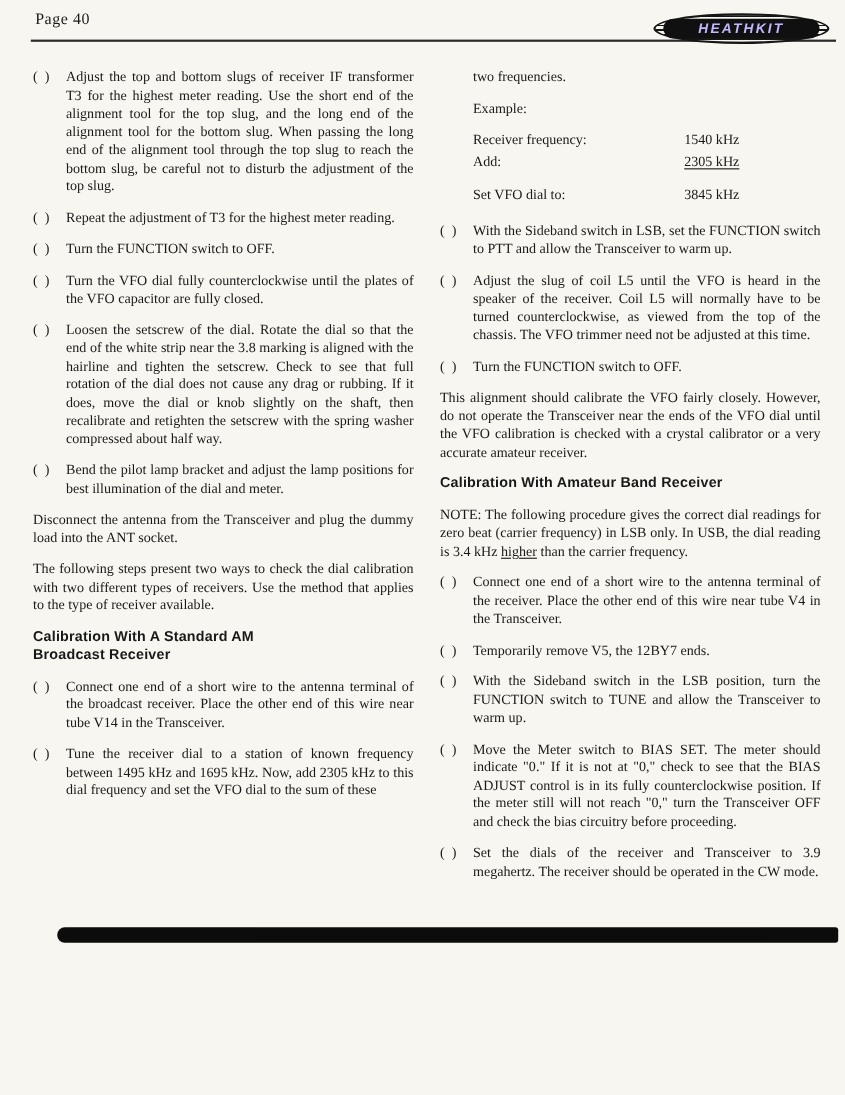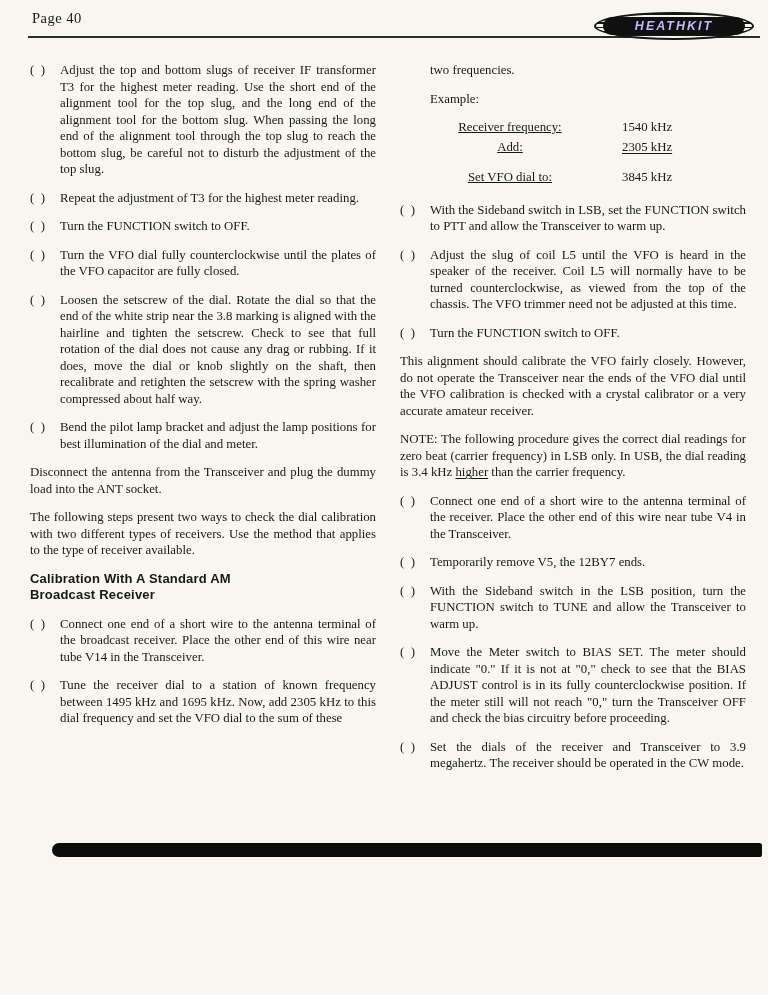--- a/index.html
+++ b/index.html
@@ -52,21 +52,21 @@
   .h1, .h2 {
     font-family: "Liberation Sans", sans-serif;
     font-weight: 700; font-size: 13px; line-height: 16.5px;
     letter-spacing: 0.2px;
     margin: 8px 0 12px 0;
   }
 
   
   .example { margin: 2px 0 16px 30px; }
   .ex-row { display: flex; margin-bottom: 3px; }
-  .ex-label { width: 160px; text-align: center; text-decoration: underline; }
+  .ex-label { width: 160px; text-align: left; }
   .ex-value { margin-left: 32px; }
   .ex-row.gap { margin-top: 14px; }
   .sum-line { text-decoration: underline; text-underline-offset: 2px; }
 
   .ul { text-decoration: underline; text-underline-offset: 2px; }
 
   
   .bottom-bar {
     position: absolute; left: 52px; right: 6px; bottom: 5px; height: 14px;
     background: #0c0c0c; border-radius: 8px 3px 3px 8px;
@@ -175,20 +175,21 @@
         <span class="tx">Adjust the slug of coil L5 until the VFO is heard in the speaker of the receiver. Coil L5 will normally have to be turned counterclockwise, as viewed from the top of the chassis. The VFO trimmer need not be adjusted at this time.</span>
       </div>
 
       <div class="check">
         <span class="mk">(  )</span>
         <span class="tx">Turn the FUNCTION switch to OFF.</span>
       </div>
 
       <p class="para">This alignment should calibrate the VFO fairly closely. However, do not operate the Transceiver near the ends of the VFO dial until the VFO calibration is checked with a crystal calibrator or a very accurate amateur receiver.</p>
 
+      <div class="h2">Calibration With Amateur Band Receiver</div>
 
       <p class="para">
         <span>NOTE: The following procedure gives the correct dial readings for zero beat (carrier frequency) in LSB only. In USB, the dial reading is 3.4 kHz </span><span class="ul">higher</span><span> than the carrier frequency.</span>
       </p>
 
       <div class="check">
         <span class="mk">(  )</span>
         <span class="tx">Connect one end of a short wire to the antenna terminal of the receiver. Place the other end of this wire near tube V4 in the Transceiver.</span>
       </div>
 

